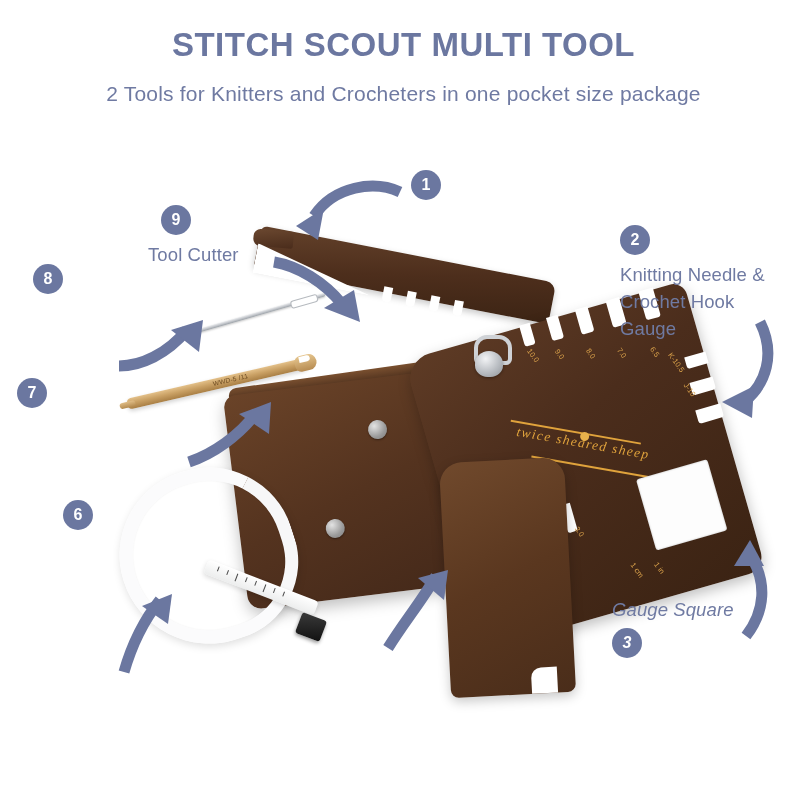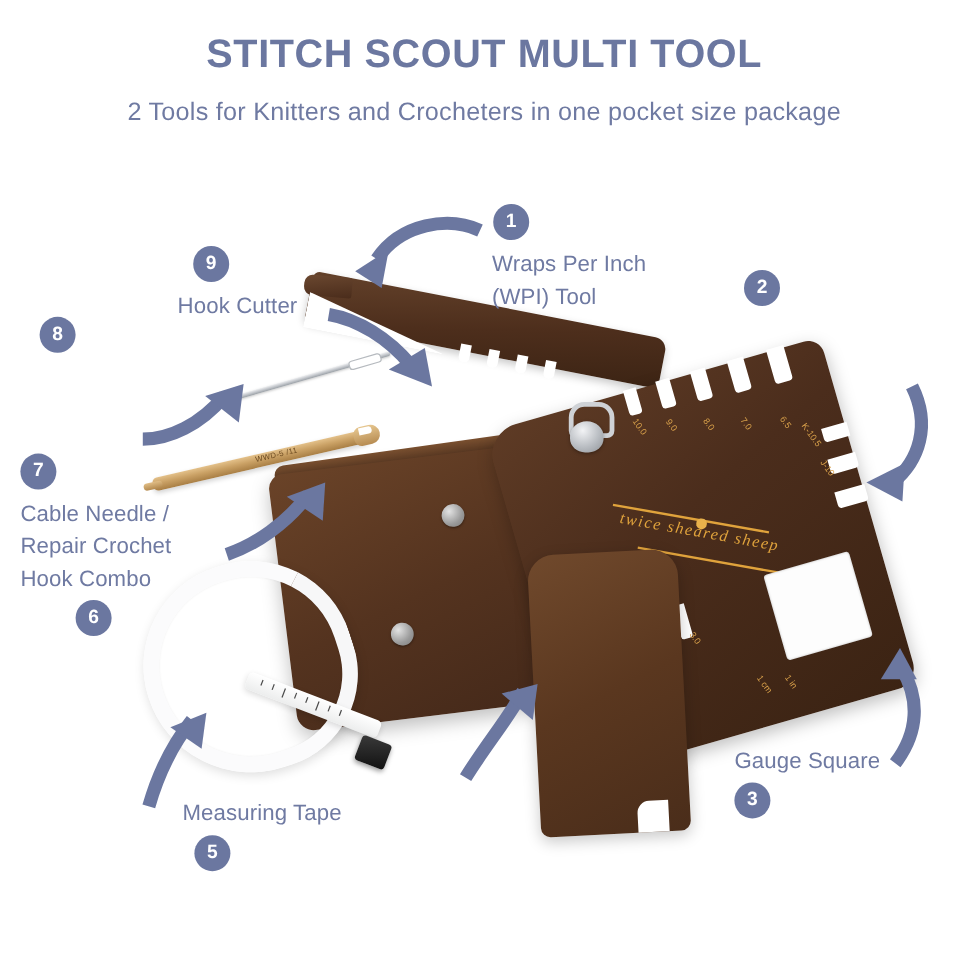--- a/index.html
+++ b/index.html
@@ -37,21 +37,21 @@
   .clabel{
     font-size:18.5px;line-height:27px;color:#6f7aa2;white-space:pre-line;
     font-weight:400;letter-spacing:.1px;
   }
 
   
   #c1{left:411px;top:170px;}
   #c1 .clabel{margin-top:6px;margin-left:-1px;}
   #c2{left:620px;top:225px;}
   #c2 .clabel{margin-top:6px;}
-  #c3{left:612px;top:620px;}
+  #c3{left:612px;top:596px;font-style:italic;}
   #c3 .badge{margin-top:5px;margin-left:0px;}
   #c4{left:336px;top:655px;}
   #c4 .badge{margin-top:6px;margin-left:7px;}
   #c5{left:152px;top:663px;}
   #c5 .badge{margin-top:6px;margin-left:10px;}
   #c6{left:63px;top:500px;}
   #c7{left:17px;top:378px;}
   #c7 .clabel{margin-top:6px;}
   #c8{left:33px;top:264px;}
   #c8 .clabel{margin-top:6px;margin-left:-2px;}
@@ -420,52 +420,46 @@
 
   <div class="arrow" id="a8">
     <svg width="110" height="80" viewBox="0 0 110 80">
       <path class="apath" d="M4 10 C 28 14, 54 30, 72 52"></path>
       <polygon class="ahead" points="54,56 84,38 90,70"></polygon>
     </svg>
   </div>
 
   <div class="callout" id="c1">
     <div class="badge">1</div>
-    <div class="clabel">Wraps Per Inch
-(WPI) Tool</div>
   </div>
 
   <div class="callout" id="c2">
     <div class="badge">2</div>
+    <div class="clabel">Knitting Needle &amp;
+Crochet Hook
+Gauge</div>
   </div>
 
   <div class="callout" id="c3">
     <div class="clabel">Gauge Square</div>
     <div class="badge">3</div>
   </div>
 
 
-  <div class="callout" id="c5">
-    <div class="clabel">Measuring Tape</div>
-    <div class="badge">5</div>
-  </div>
 
   <div class="callout" id="c6">
     <div class="badge">6</div>
   </div>
 
   <div class="callout" id="c7">
     <div class="badge">7</div>
-    <div class="clabel">Cable Needle /
-Repair Crochet
-Hook Combo</div>
   </div>
 
   <div class="callout" id="c8">
     <div class="badge">8</div>
   </div>
 
   <div class="callout" id="c9">
     <div class="badge">9</div>
-    <div class="clabel">Hook Cutter</div>
+    <div class="clabel">Tool Cutter</div>
   </div>
 
 </div>
 
 </body></html>

